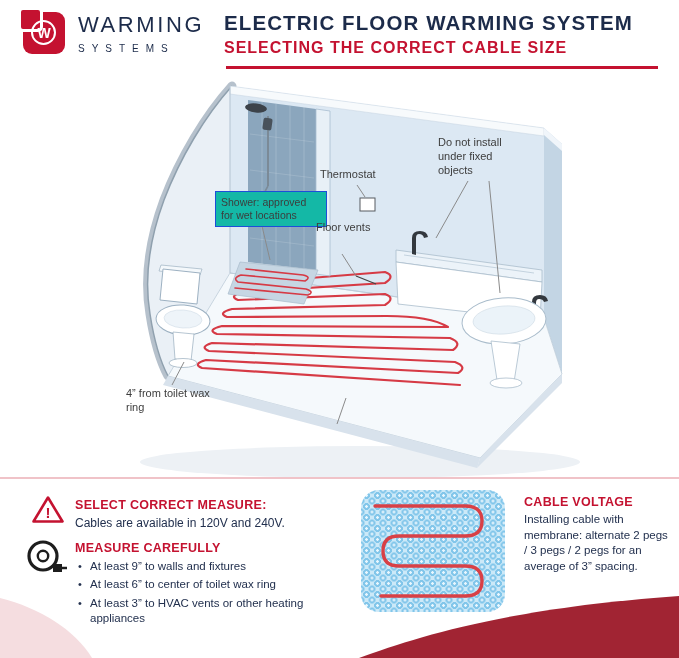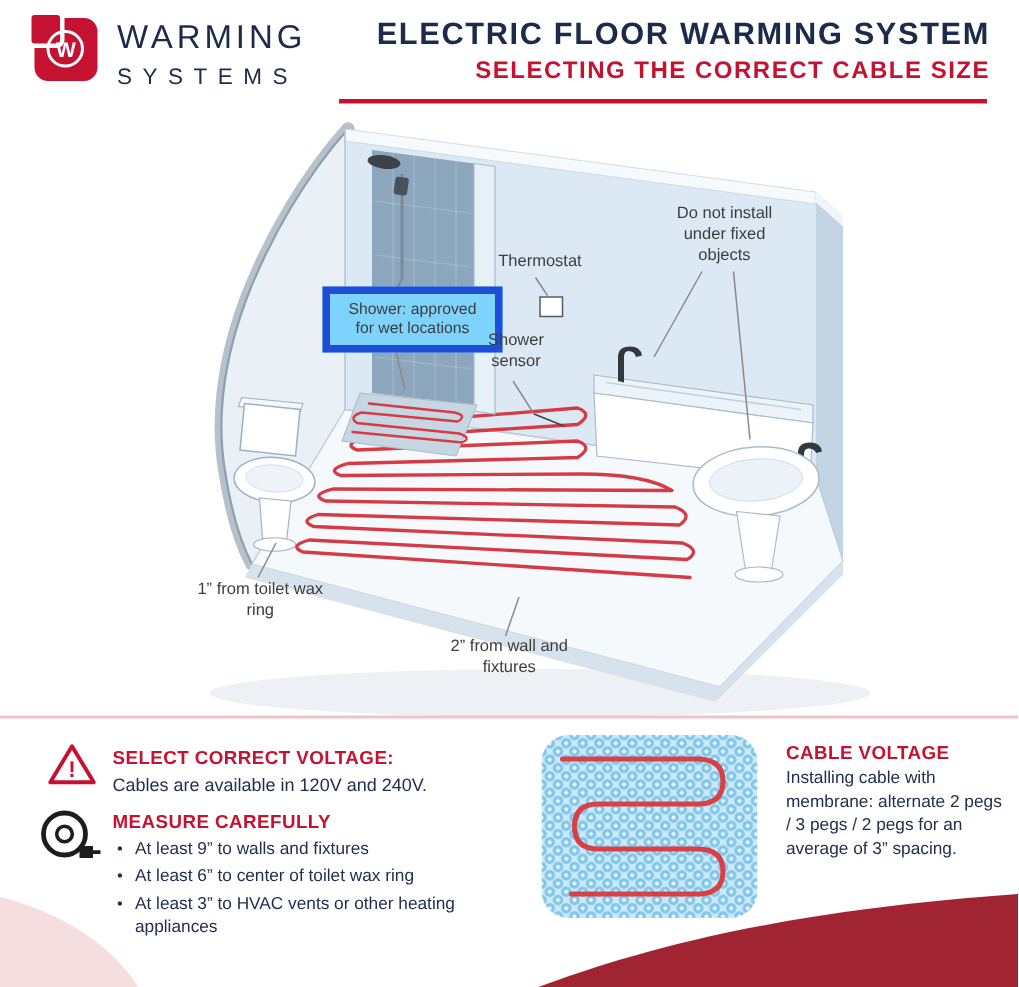--- a/index.html
+++ b/index.html
@@ -10,31 +10,31 @@
   
   .header{position:absolute;left:0;top:0;width:679px;height:78px;}
   .logo{position:absolute;left:18px;top:7px;width:50px;height:50px;}
   .logo .big{position:absolute;left:5px;top:5px;width:42px;height:42px;background:#c41230;border-radius:9px;}
   .logo .small{position:absolute;left:0;top:0;width:19px;height:19px;background:#c41230;border:3px solid #fff;border-radius:5px;z-index:2;}
   .logo .ring{position:absolute;left:13px;top:13px;width:25px;height:25px;border:2.5px solid #fff;border-radius:50%;z-index:3;box-sizing:border-box;}
   .logo .w{position:absolute;left:5px;top:5px;width:42px;height:42px;display:flex;align-items:center;justify-content:center;
            color:#fff;font-weight:bold;font-size:14px;z-index:4;}
   .brand{position:absolute;left:78px;top:12px;}
   .brand-name{font-size:22px;font-weight:normal;letter-spacing:2.6px;color:#1c2b4a;}
-  .brand-sub{font-size:15px;font-weight:500;letter-spacing:7px;color:#1c2b4a;margin-top:5px;}
-  .title-block{position:absolute;left:224px;top:11px;width:436px;text-align:right;}
+  .brand-sub{font-size:10px;font-weight:500;letter-spacing:7px;color:#1c2b4a;margin-top:5px;}
+  .title-block{position:absolute;left:224px;top:11px;width:436px;text-align:left;}
   .title-1{font-size:20.5px;font-weight:bold;color:#1c2b4a;letter-spacing:1.1px;}
   .title-2{font-size:16px;font-weight:bold;color:#c41230;letter-spacing:1px;margin-top:4px;}
   .header-rule{position:absolute;left:226px;top:66px;width:432px;height:3px;background:#c41230;}
 
   
   .diagram{position:absolute;left:0;top:78px;width:679px;height:400px;}
   .diagram svg{position:absolute;left:0;top:0;}
-  .dlabel{position:absolute;text-align:center;font-size:11px;line-height:1.25;color:#3d3d3d;}
-  .dlabel.boxed{border:5px solid #1d4ed8;background:#7dd3fc;padding:4px 5px;font-size:10.5px;}
+  .dlabel{position:absolute;text-align:left;font-size:11px;line-height:1.25;color:#3d3d3d;}
+  .dlabel.boxed{border:1px solid #1d4ed8;background:#14b8a6;padding:4px 5px;font-size:10.5px;}
 
   
   .divider{position:absolute;left:0;top:477px;width:679px;height:2px;background:#f0c3c8;}
   .icon{position:absolute;}
   .sec-title{position:absolute;font-size:12.5px;font-weight:bold;color:#c41230;letter-spacing:.3px;}
   .sec-body{position:absolute;font-size:12px;color:#22304e;}
   .bullets{position:absolute;left:77px;top:559px;width:242px;}
   .bullet-item{position:relative;padding-left:13px;font-size:11.5px;line-height:1.34;color:#22304e;margin-bottom:3px;}
   .bullet-item::before{content:"•";position:absolute;left:1px;top:0;font-size:11px;color:#22304e;}
   .membrane{position:absolute;left:361px;top:490px;width:144px;height:122px;border-radius:18px;overflow:hidden;
@@ -150,33 +150,32 @@
         <path d="M356,198 L376,206" stroke="#444" stroke-width="1.2"></path>
         <path d="M468,103 L436,160"></path>
         <path d="M489,103 L500,215"></path>
         <path d="M172,307 L184,284"></path>
         <path d="M337,346 L346,320"></path>
       </g>
     </svg>
 
     <div class="dlabel boxed" style="left:215px;top:113px;width:100px;">Shower: approved for wet locations</div>
     <div class="dlabel" style="left:320px;top:90px;width:80px;">Thermostat</div>
-    <div class="dlabel" style="left:316px;top:143px;width:56px;">Shower sensor</div>
+    <div class="dlabel" style="left:316px;top:143px;width:56px;">Floor vents</div>
     <div class="dlabel" style="left:438px;top:58px;width:90px;">Do not install under fixed objects</div>
-    <div class="dlabel" style="left:126px;top:309px;width:95px;">1” from toilet wax ring</div>
-    <div class="dlabel" style="left:292px;top:347px;width:95px;">2” from wall and fixtures</div>
+    <div class="dlabel" style="left:126px;top:309px;width:95px;">4” from toilet wax ring</div>
   </div>
 
   <div class="divider"></div>
 
   <svg class="icon" style="left:31px;top:494px;" width="34" height="31" viewBox="0 0 34 31">
     <path d="M17,3.5 L31.5,27.5 L2.5,27.5 Z" fill="#fff" stroke="#c41230" stroke-width="2.6" stroke-linejoin="round"></path>
     <text x="17" y="24" text-anchor="middle" font-size="15" font-weight="bold" fill="#c41230">!</text>
   </svg>
-  <div class="sec-title" style="left:75px;top:498px;">SELECT CORRECT VOLTAGE:</div>
+  <div class="sec-title" style="left:75px;top:498px;">SELECT CORRECT MEASURE:</div>
   <div class="sec-body" style="left:75px;top:516px;">Cables are available in 120V and 240V.</div>
 
   <svg class="icon" style="left:25px;top:537px;" width="44" height="42" viewBox="0 0 44 42">
     <circle cx="18" cy="19" r="14" fill="#fff" stroke="#1d1d1d" stroke-width="3.2"></circle>
     <circle cx="18" cy="19" r="5.2" fill="#fff" stroke="#1d1d1d" stroke-width="2.4"></circle>
     <rect x="28" y="27" width="9" height="8" fill="#1d1d1d"></rect>
     <path d="M37,31 L42,31" stroke="#1d1d1d" stroke-width="2.5"></path>
   </svg>
   <div class="sec-title" style="left:75px;top:541px;">MEASURE CAREFULLY</div>
   <div class="bullets">

